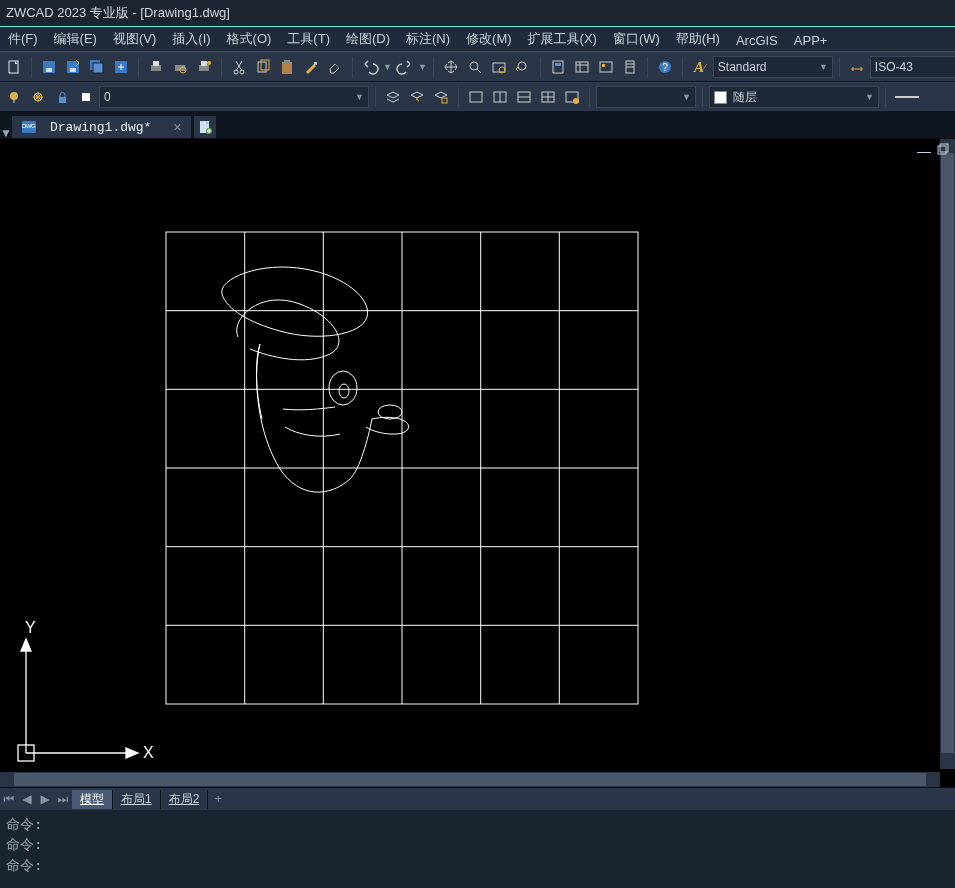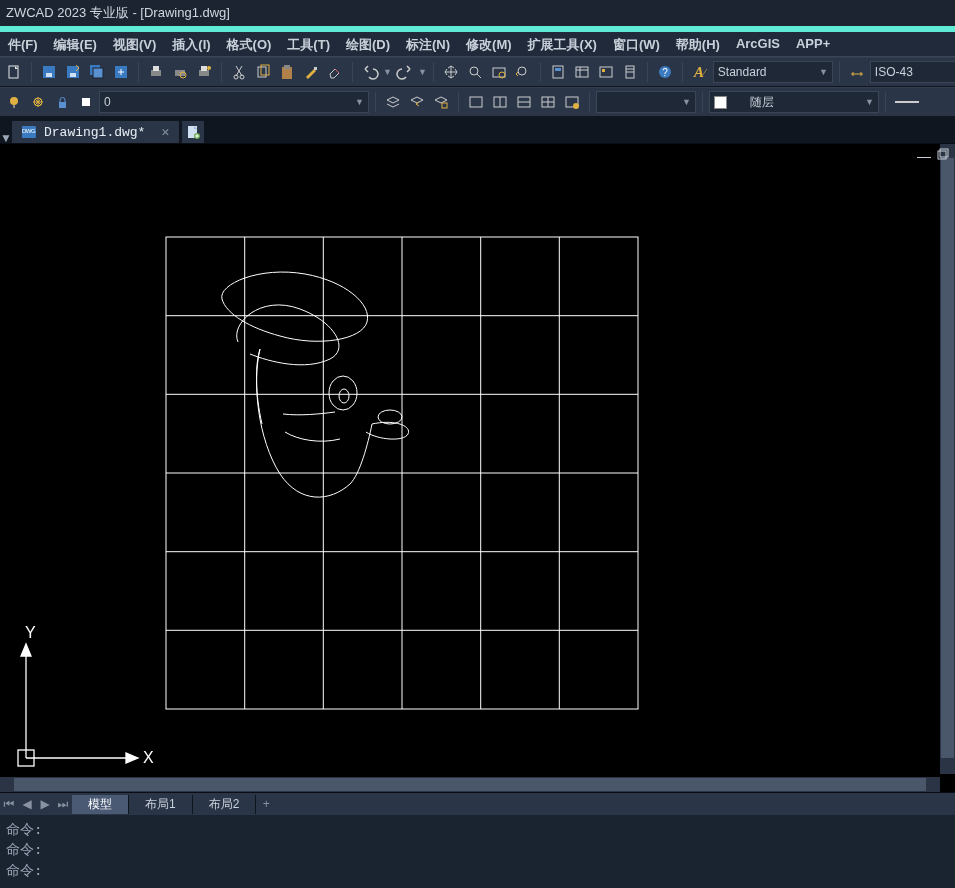--- a/index.html
+++ b/index.html
@@ -11,40 +11,40 @@
     --fg:#c8d0da;
     --fg-dim:#8892a0;
     --accent:#5aa0e0;
     --hl:#3d4a5e;
     --canvas:#000;
     --green:#6aa84f;
     --yellow:#e0b040;
     --sel:#0f1620;
   }
   html,body{margin:0;padding:0;height:100%;overflow:hidden;font-family:"Segoe UI","Microsoft YaHei",Tahoma,sans-serif;font-size:12px;background:var(--bg);color:var(--fg);}
-  .titlebar{height:26px;display:flex;align-items:center;background:#1c2432;border-bottom:6px solid #5eead4;padding-left:6px;font-size:13px;color:#cfd6df;}
-  .menubar{height:24px;display:flex;align-items:flex-start;background:#202a3a;border-bottom:1px solid var(--border);font-weight:bold;}
+  .titlebar{height:26px;display:flex;align-items:center;background:#1c2432;border-bottom:1px solid #5eead4;padding-left:6px;font-size:13px;color:#cfd6df;}
+  .menubar{height:24px;display:flex;align-items:flex-end;background:#202a3a;border-bottom:1px solid var(--border);}
   .menubar .menu-item{padding:4px 8px 3px;color:var(--fg);cursor:default;white-space:nowrap;font-size:13px;}
   .toolbar{height:28px;display:flex;align-items:center;background:var(--bg3);border-top:1px solid #323d4f;border-bottom:1px solid #11161f;padding:0 3px;gap:2px;overflow:hidden;}
   .tb-btn{width:22px;height:22px;display:flex;align-items:center;justify-content:center;border-radius:2px;color:var(--fg);flex-shrink:0;}
   .tb-sep{width:1px;height:20px;background:var(--border);margin:0 4px;flex-shrink:0;}
   .tb-combo{height:20px;background:var(--panel);border:1px solid var(--border);display:flex;align-items:center;padding:0 4px;min-width:60px;color:var(--fg);font-size:12px;justify-content:space-between;flex-shrink:0;}
   .tb-combo .arrow{margin-left:6px;color:var(--fg-dim);font-size:9px;}
   .doc-tabs{height:24px;background:var(--sel);display:flex;align-items:flex-end;border-bottom:1px solid #0a0e14;padding-top:2px;}
-  .doc-tab{height:22px;display:flex;align-items:center;background:var(--bg3);padding:0 10px;margin-left:2px;gap:8px;font-family:"Consolas","Courier New",monospace;font-size:13px;color:#e6edf3;}
+  .doc-tab{height:22px;display:flex;align-items:center;background:var(--bg3);padding:0 10px;margin-left:2px;gap:14px;font-family:"Consolas","Courier New",monospace;font-size:13px;color:#e6edf3;}
   .doc-tab .dwg-ic{width:14px;height:12px;background:#3a7ac0;position:relative;border-radius:1px;}
   .doc-tab .dwg-ic::after{content:"DWG";position:absolute;font-size:6px;font-family:sans-serif;color:#fff;left:0;top:2px;letter-spacing:-0.5px;}
   .doc-tab .close{color:var(--fg-dim);font-weight:bold;margin-left:8px;}
   .new-tab{width:22px;height:22px;display:flex;align-items:center;justify-content:center;color:#bcd;background:var(--bg3);margin-left:3px;}
   .canvas-wrap{position:relative;background:var(--canvas);height:648px;}
   .canvas-icons{position:absolute;right:6px;top:4px;display:flex;gap:6px;color:#c8d0da;}
   svg.drawing{width:100%;height:100%;display:block;}
   .layout-tabs{height:22px;background:var(--bg3);display:flex;align-items:center;border-top:1px solid #0a0e14;}
   .nav-btn{width:18px;height:18px;display:flex;align-items:center;justify-content:center;color:var(--fg-dim);}
-  .layout-tab{height:18px;padding:1px 16px 0;display:flex;align-items:center;font-size:12px;color:var(--fg);border-right:1px solid #0e141d;}
+  .layout-tab{height:18px;padding:1px 8px 0;display:flex;align-items:center;font-size:12px;color:var(--fg);border-right:1px solid #0e141d;text-decoration:underline;}
   .layout-tab.active{background:#4a5a74;color:#fff;}
   .add-layout{width:20px;text-align:center;color:var(--fg-dim);}
   .cmd{background:#1a2330;padding:4px 6px;font-family:"SimSun","Microsoft YaHei",monospace;font-size:14px;color:#9aa6b5;line-height:1.45;height:82px;overflow:hidden;}
   svg{overflow:visible;}
   .tri-marker{width:8px;height:10px;color:#9aa6b5;display:flex;align-items:center;margin-right:2px;}
 </style>
 </head>
 <body>
 
 <div class="titlebar">
@@ -317,21 +317,21 @@
         <circle cx="12" cy="12" r="3" fill="#e0b040"></circle>
       </svg>
     </div>
   <div class="tb-sep"></div>
   <div class="tb-combo" style="min-width:90px;">
       <span></span>
       <span class="arrow">▼</span>
     </div>
   <div class="tb-sep"></div>
   <div class="tb-combo" style="min-width:160px;">
-      <span style="display:flex;align-items:center;gap:23px;">
+      <span style="display:flex;align-items:center;gap:6px;">
         <span style="width:11px;height:11px;background:#fff;border:1px solid #888;display:inline-block;"></span>
         <span>随层</span>
       </span>
       <span class="arrow">▼</span>
     </div>
   <div class="tb-sep"></div>
   <div class="tb-btn" style="width:30px;">
       <svg width="26" height="8">
         <path d="M1 4h24" stroke="#ccc" stroke-width="2"></path>
       </svg>

